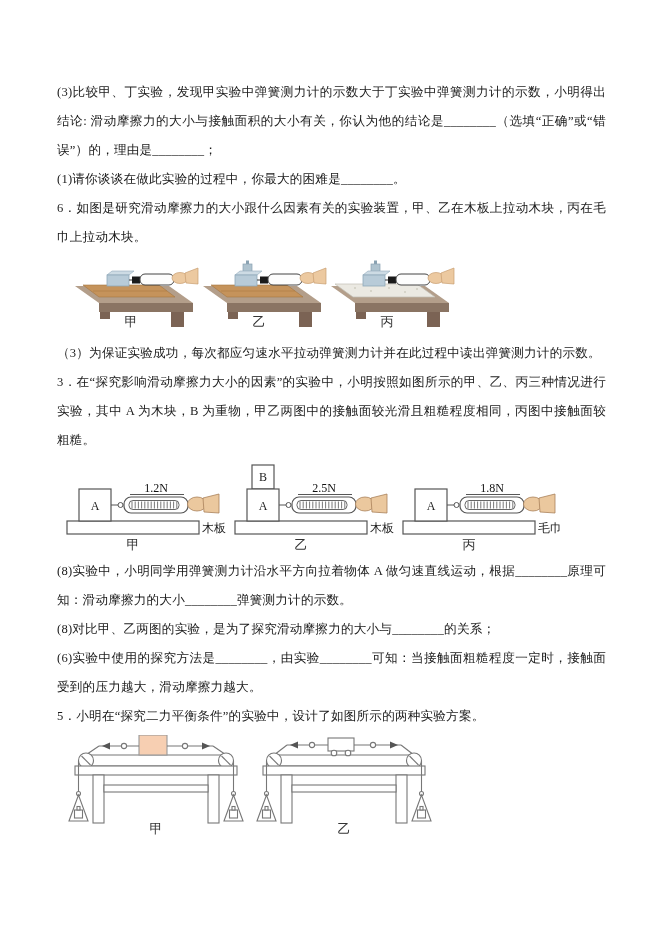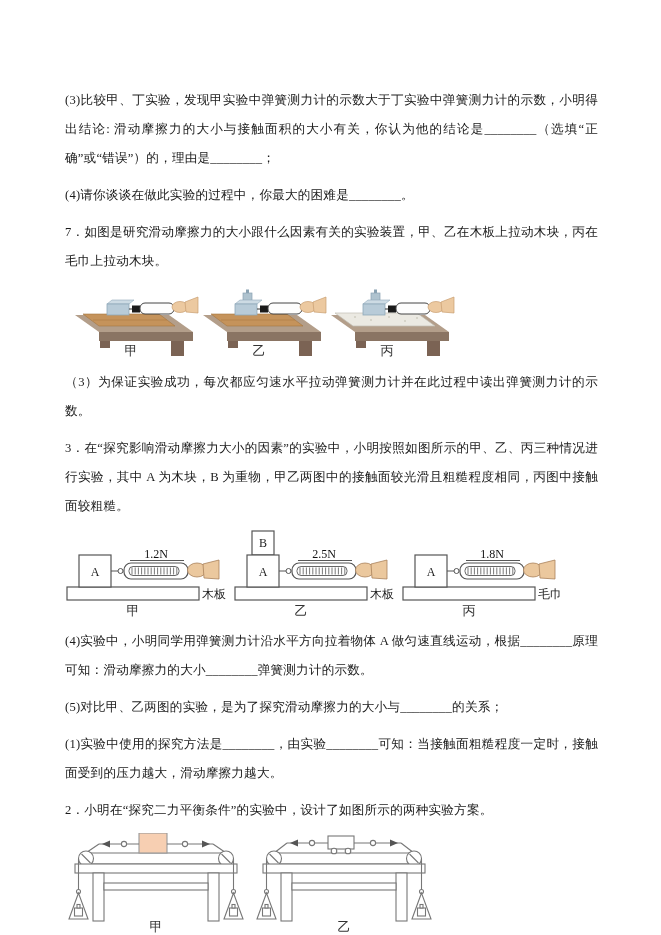--- a/index.html
+++ b/index.html
@@ -1,39 +1,39 @@
 <!DOCTYPE html>
 <html><head>
 <meta charset="utf-8">
 <style>
   html,body{margin:0;padding:0;background:#ffffff;}
   body{width:661px;height:935px;position:relative;overflow:hidden;
        font-family:"Liberation Serif","DejaVu Serif",serif;color:#1a1a1a;}
   .content{position:absolute;left:57px;top:78px;width:549px;}
-  .para{margin:8px;font-size:12.6px;line-height:29px;text-align:justify;
+  .para{margin:0;font-size:12.6px;line-height:29px;text-align:justify;
         text-justify:inter-character;letter-spacing:0.2px;word-break:break-all;}
   .figure{position:relative;}
   .fig-q7{margin:3px 0 10px 14px;height:74px;}
   .fig-q8{margin:8px 0 4px 0;height:90px;}
   .fig-q9{margin:4px 0 2px 4px;height:100px;}
   svg{display:block;}
   svg text{font-family:"Liberation Serif","DejaVu Serif",serif;}
   .cap{font-size:13px;fill:#333;}
   .blocktxt{font-size:12px;fill:#222;}
   .forcetxt{font-size:12px;fill:#111;}
   .surftxt{font-size:12px;fill:#222;}
 </style>
 </head>
 <body>
 
 <div class="content">
 
   <p class="para">(3)比较甲、丁实验，发现甲实验中弹簧测力计的示数大于丁实验中弹簧测力计的示数，小明得出结论: 滑动摩擦力的大小与接触面积的大小有关，你认为他的结论是________（选填“正确”或“错误”）的，理由是________；</p>
-  <p class="para">(4)请你谈谈在做此实验的过程中，你最大的困难是________。</p>
-  <p class="para">7．如图是研究滑动摩擦力的大小跟什么因素有关的实验装置，甲、乙在木板上拉动木块，丙在毛巾上拉动木块。</p>
+  <p class="para">(1)请你谈谈在做此实验的过程中，你最大的困难是________。</p>
+  <p class="para">6．如图是研究滑动摩擦力的大小跟什么因素有关的实验装置，甲、乙在木板上拉动木块，丙在毛巾上拉动木块。</p>
 
   <div class="figure fig-q7">
     <svg width="388" height="74" viewBox="0 0 388 74">
 
       <g transform="translate(0,0)">
         <polygon points="4,31 98,31 122,48 28,48" fill="#b39e8a"></polygon>
         <polygon points="28,48 122,48 122,57 28,57" fill="#8a7463"></polygon>
         <rect x="100" y="57" width="13" height="15" fill="#7b6354"></rect>
         <rect x="29" y="57" width="10" height="7" fill="#7b6354"></rect>
         <polygon points="12,30 88,30 104,42 28,42" fill="#c5935b" stroke="#a5763f" stroke-width="0.6"></polygon>
@@ -194,24 +194,24 @@
         </g>
         <text x="91" y="29" text-anchor="middle" class="forcetxt">1.8N</text>
         <line x1="65" y1="31.5" x2="119" y2="31.5" stroke="#444" stroke-width="0.9"></line>
         <ellipse cx="132" cy="41" rx="9.5" ry="7" fill="#ebc89e" stroke="#a9825a" stroke-width="0.8"></ellipse>
         <polygon points="138,35 154,31 154,50 139,49" fill="#ebc89e" stroke="#a9825a" stroke-width="0.8"></polygon>
         <text x="68" y="86" text-anchor="middle" class="cap">丙</text>
       </g>
     </svg>
   </div>
 
-  <p class="para">(4)实验中，小明同学用弹簧测力计沿水平方向拉着物体 A 做匀速直线运动，根据________原理可知：滑动摩擦力的大小________弹簧测力计的示数。</p>
-  <p class="para">(5)对比甲、乙两图的实验，是为了探究滑动摩擦力的大小与________的关系；</p>
-  <p class="para">(1)实验中使用的探究方法是________，由实验________可知：当接触面粗糙程度一定时，接触面受到的压力越大，滑动摩擦力越大。</p>
-  <p class="para">2．小明在“探究二力平衡条件”的实验中，设计了如图所示的两种实验方案。</p>
+  <p class="para">(8)实验中，小明同学用弹簧测力计沿水平方向拉着物体 A 做匀速直线运动，根据________原理可知：滑动摩擦力的大小________弹簧测力计的示数。</p>
+  <p class="para">(8)对比甲、乙两图的实验，是为了探究滑动摩擦力的大小与________的关系；</p>
+  <p class="para">(6)实验中使用的探究方法是________，由实验________可知：当接触面粗糙程度一定时，接触面受到的压力越大，滑动摩擦力越大。</p>
+  <p class="para">5．小明在“探究二力平衡条件”的实验中，设计了如图所示的两种实验方案。</p>
 
   <div class="figure fig-q9">
     <svg width="380" height="100" viewBox="0 0 380 100">
 
       <g transform="translate(8,0)" stroke="#777" fill="none" stroke-width="1.1">
         <rect x="12" y="20" width="150" height="11" rx="5.5" fill="#fff"></rect>
         <circle cx="17" cy="25.5" r="7.5" fill="#fff"></circle>
         <line x1="12.5" y1="21" x2="21.5" y2="30"></line>
         <circle cx="157" cy="25.5" r="7.5" fill="#fff"></circle>
         <line x1="152.5" y1="21" x2="161.5" y2="30"></line>

